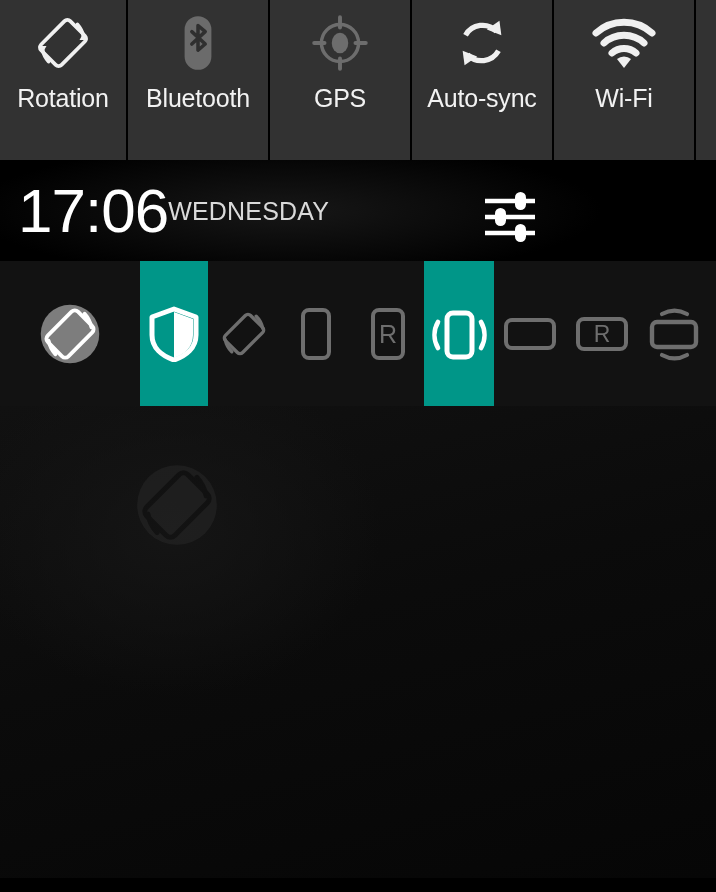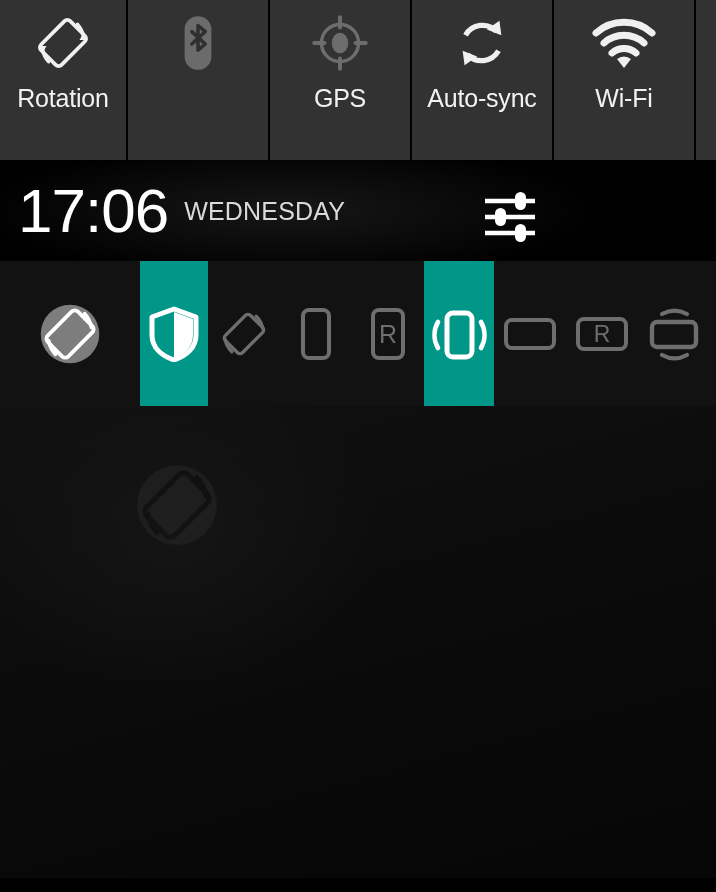--- a/index.html
+++ b/index.html
@@ -63,21 +63,21 @@
   }
   .clock-time {
     margin-left:18px;
     font-size:62px;
     color:#fff;
     line-height:1;
     font-weight:400;
     letter-spacing:-1px;
   }
   .clock-date {
-    margin-left:16px;
+    margin-left:0;
     display:flex;
     flex-direction:column;
     justify-content:center;
     gap:4px;
   }
   .clock-date div {
     font-size:25px;
     color:#dadada;
     line-height:1.12;
     letter-spacing:0.2px;
@@ -150,20 +150,21 @@
     <div class="qs-bar on"></div>
   </div>
 
   <div class="qs-tile">
     <div class="qs-icon">
       <svg width="66" height="66" viewBox="0 0 64 64">
         <rect x="19" y="6" width="26" height="52" rx="13" fill="#6b6b6b"></rect>
         <path d="M26 21 L39 33 L32 39 L32 15 L39 21 L26 33" fill="none" stroke="#2f2f2f" stroke-width="3.4" stroke-linecap="round" stroke-linejoin="round"></path>
       </svg>
     </div>
+    <div class="qs-label">Bluetooth</div>
     <div class="qs-bar off"></div>
   </div>
 
   <div class="qs-tile">
     <div class="qs-icon">
       <svg width="66" height="66" viewBox="0 0 64 64">
         <circle cx="32" cy="32" r="18" fill="none" stroke="#6d6d6d" stroke-width="3.4"></circle>
         <ellipse cx="32" cy="32" rx="8" ry="10" fill="#6d6d6d"></ellipse>
         <g stroke="#6d6d6d" stroke-width="3.8" stroke-linecap="round">
           <line x1="32" y1="7" x2="32" y2="17"></line>

